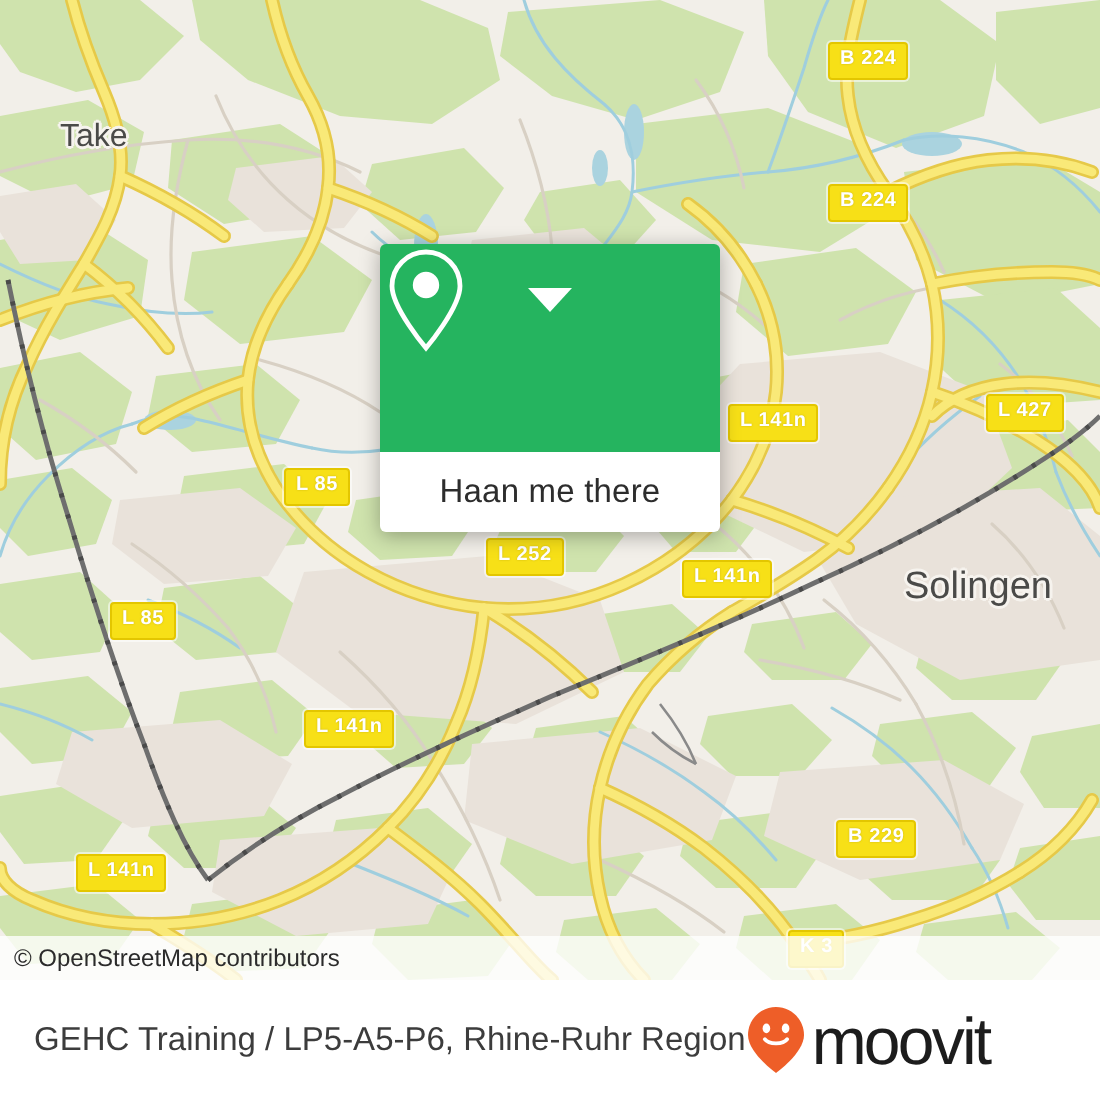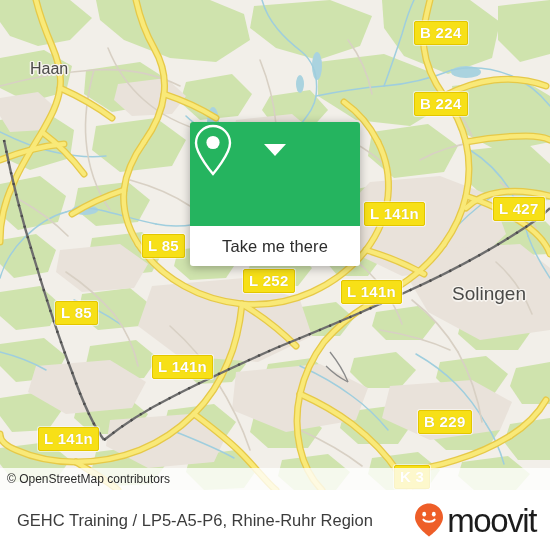--- a/index.html
+++ b/index.html
@@ -20,21 +20,21 @@
   }
   #map svg { position: absolute; left: 0; top: 0; }
 
   
   .shield {
     position: absolute;
     background: #f7e017;
     border: 1px solid #e3c600;
     border-radius: 2px;
     color: #ffffff;
-    font-size: 15px;
+    font-size: 10px;
     font-weight: bold;
     letter-spacing: .3px;
     line-height: 1;
     padding: 3px 5px 4px 5px;
     white-space: nowrap;
     text-shadow: 0 0 1px rgba(120,100,0,.35);
     box-shadow: 0 0 0 1px rgba(255,255,255,.55);
   }
 
   
@@ -104,21 +104,20 @@
   }
 
   
   #bottombar {
     position: absolute;
     left: 0; top: 490px;
     width: 550px; height: 60px;
     background: #ffffff;
     display: flex;
     align-items: center;
-    justify-content: space-between;
     padding: 0 14px 0 17px;
   }
   #bottom-title {
     color: #3c3c3c;
     font-size: 16.5px;
     white-space: nowrap;
     letter-spacing: 0;
   }
   #brand { display: flex; align-items: center; gap: 2px; }
   #brand-mark { width: 30px; height: 34px; display: block; }
@@ -356,21 +355,21 @@
           <path d="M104,440 C124,424 146,410 170,398 C204,380 240,364 276,348 C320,330 364,312 406,292 C446,274 484,254 518,232 C534,222 544,214 550,208"></path>
         </g>
         <g fill="none" stroke="#8a8a8a" stroke-width="1.3">
           <path d="M330,352 C338,362 344,372 348,382"></path>
           <path d="M348,382 C340,378 332,372 326,366"></path>
         </g>
 
       </g>
     </svg>
 
-    <div class="place mid" style="left:30px; top:60px;">Haan</div>
+    <div class="place mid" style="left:30px; top:60px;">Take</div>
     <div class="place big" style="left:452px; top:283px;">Solingen</div>
 
     <div class="shield" style="left:414px; top:21px;">B 224</div>
     <div class="shield" style="left:414px; top:92px;">B 224</div>
     <div class="shield" style="left:493px; top:197px;">L 427</div>
     <div class="shield" style="left:364px; top:202px;">L 141n</div>
     <div class="shield" style="left:142px; top:234px;">L 85</div>
     <div class="shield" style="left:243px; top:269px;">L 252</div>
     <div class="shield" style="left:341px; top:280px;">L 141n</div>
     <div class="shield" style="left:55px; top:301px;">L 85</div>
@@ -380,21 +379,21 @@
     <div class="shield" style="left:394px; top:465px;">K 3</div>
 
     <div id="callout">
       <div id="callout-green">
         <svg id="callout-pin" viewBox="0 0 46 56">
           <path d="M23 4 C13.6 4 6 11.6 6 21 C6 32 23 52 23 52 C23 52 40 32 40 21 C40 11.6 32.4 4 23 4 Z" fill="none" stroke="#ffffff" stroke-width="2.4"></path>
           <circle cx="23" cy="20.5" r="6.6" fill="#ffffff"></circle>
         </svg>
       </div>
       <div id="callout-white">
-        <span id="callout-label">Take me there</span>
+        <span id="callout-label">Haan me there</span>
       </div>
     </div>
     <div id="callout-tail"></div>
 
     <div id="attribution">© OpenStreetMap contributors</div>
   </div>
 
   <div id="bottombar">
     <span id="bottom-title">GEHC Training / LP5-A5-P6, Rhine-Ruhr Region</span>
     <div id="brand">

